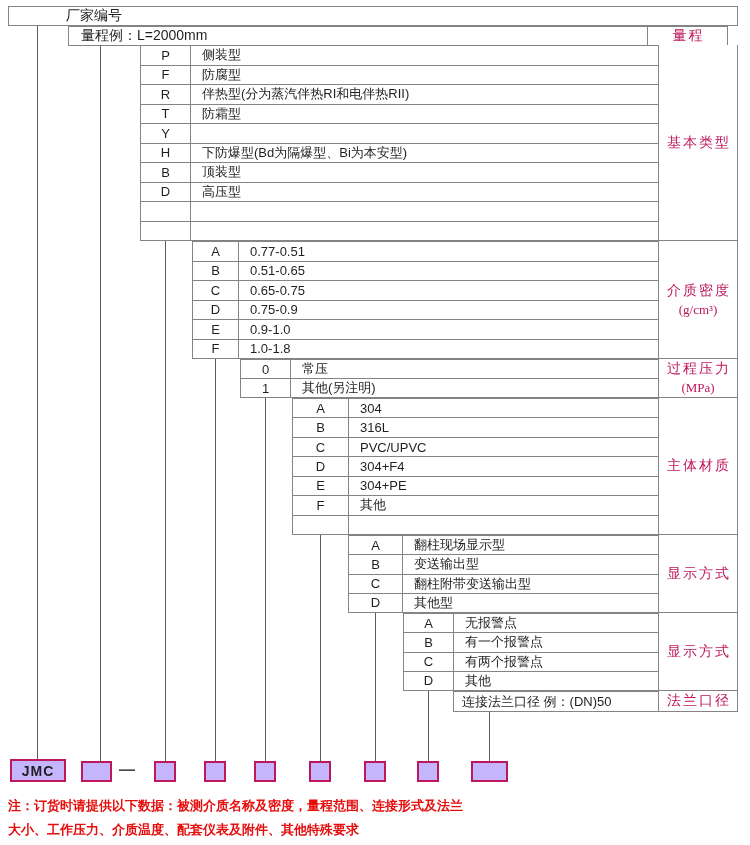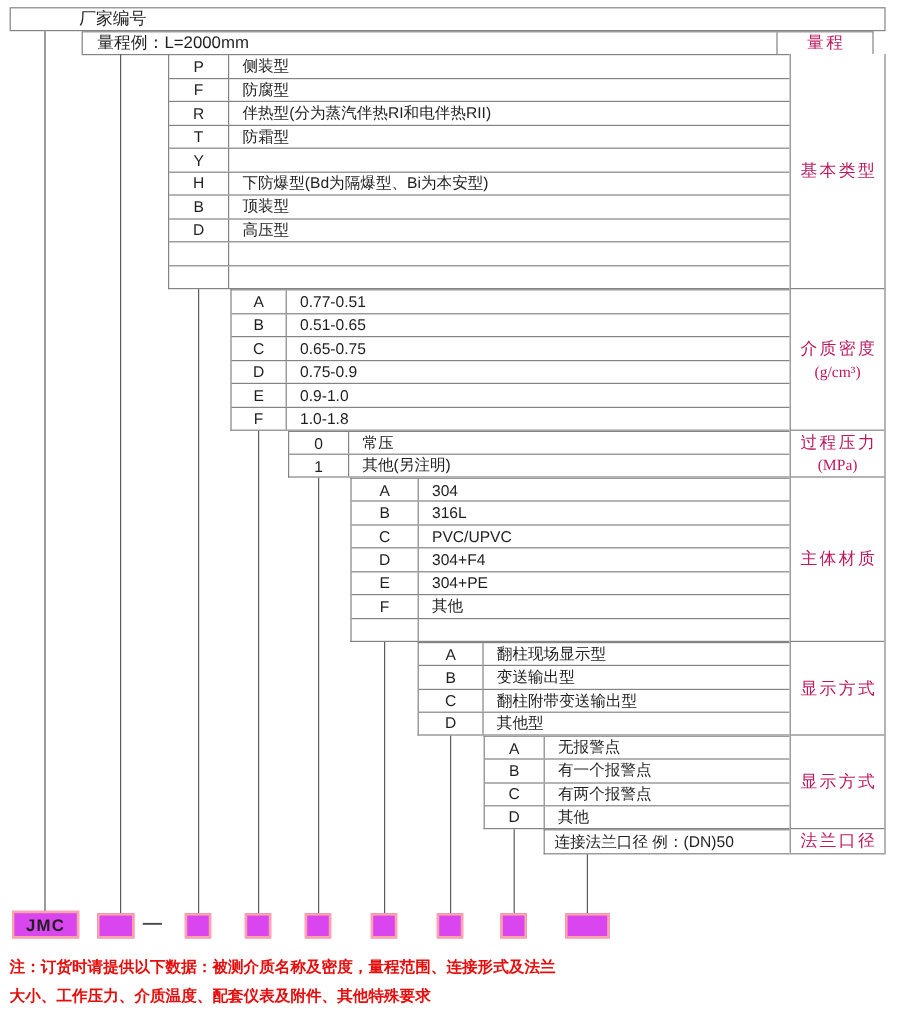--- a/index.html
+++ b/index.html
@@ -37,21 +37,21 @@
     border-bottom:1px solid #848484;display:flex;flex-direction:column;
     align-items:center;justify-content:center;
     font-family:"Liberation Serif","DejaVu Serif",serif;
     font-size:14px;color:#be185d;
   }
   .label-cell .cn{letter-spacing:2px;margin-right:-2px;white-space:nowrap;}
   .label-cell .unit{letter-spacing:0;font-size:13px;margin-top:2px;}
   
   .leader{position:absolute;width:1px;background:#5c5c5c;}
   
-  .mbox{position:absolute;border:2px solid #fca5a5;background:#d946ef;}
+  .mbox{position:absolute;border:2px solid #be185d;background:#c4b5fd;}
   .jmc{left:10px;top:759px;width:56px;height:23px;display:flex;align-items:center;justify-content:center;
        font-size:14px;font-weight:bold;letter-spacing:1px;}
   .sep{position:absolute;left:113px;top:760px;width:28px;height:20px;display:flex;align-items:center;
        justify-content:center;color:#4a4a4a;font-weight:bold;font-size:16px;}
   
   .note{
     position:absolute;left:8px;top:794px;width:736px;
     color:#e60d0d;font-weight:bold;font-size:13px;line-height:24px;white-space:nowrap;
   }
 </style>

